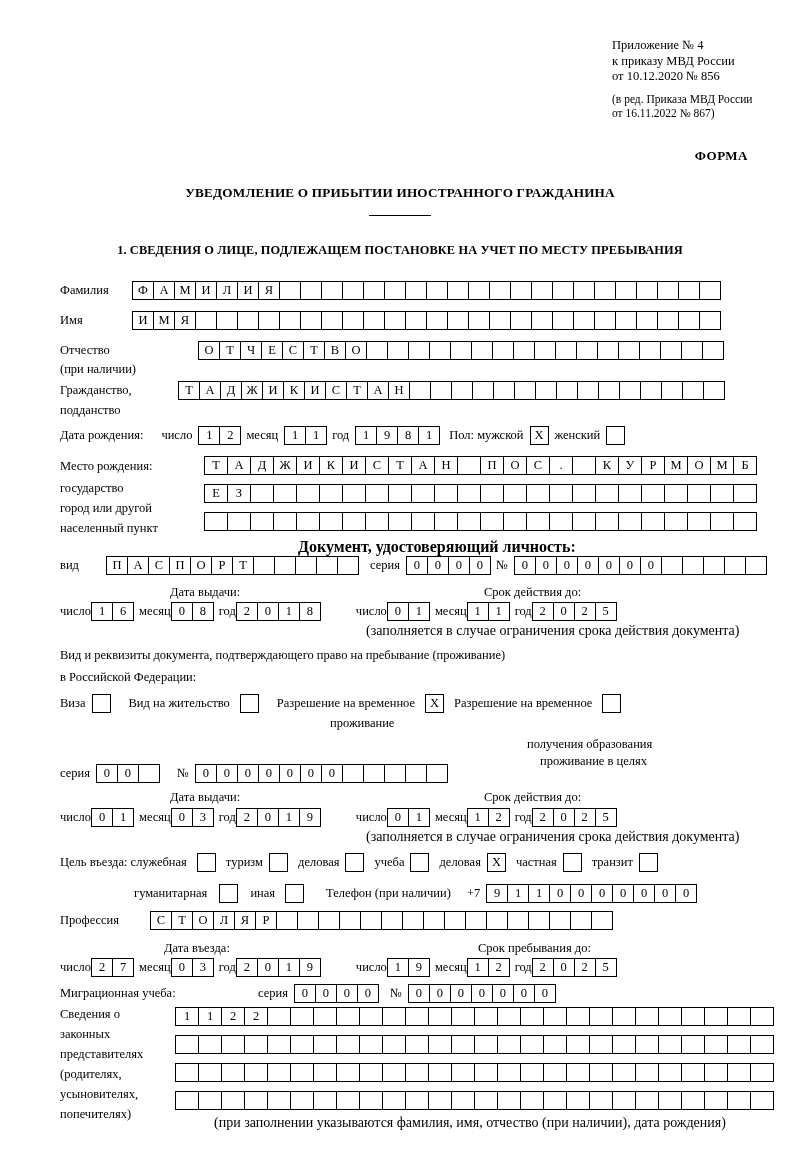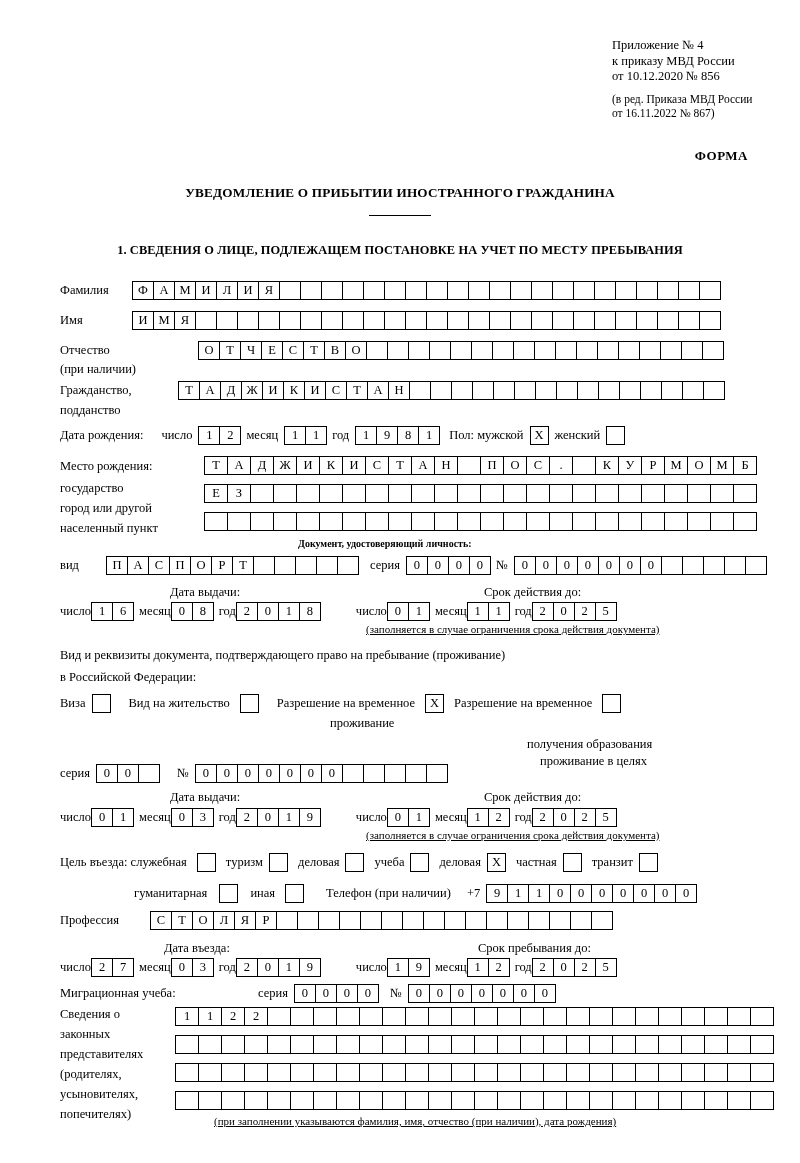--- a/index.html
+++ b/index.html
@@ -111,27 +111,26 @@
     border: 1px solid #000;
     box-sizing: border-box;
     display: inline-block;
     text-align: center;
     line-height: 17px;
     font-size: 12.5px;
     vertical-align: middle;
   }
   .gapsm { width: 6px; display: inline-block; }
   .note-italic {
-    font-size: 11px;
-    text-decoration: underline;
+    font-size: 14px;
   }
 
   .subhdr {
     position: absolute;
-    font-size: 10px;
+    font-size: 16px;
     font-weight: bold;
   }
 </style>
 </head>
 <body>
 
 <div class="page">
 
   <div class="hdr">
     <div>Приложение № 4</div>

